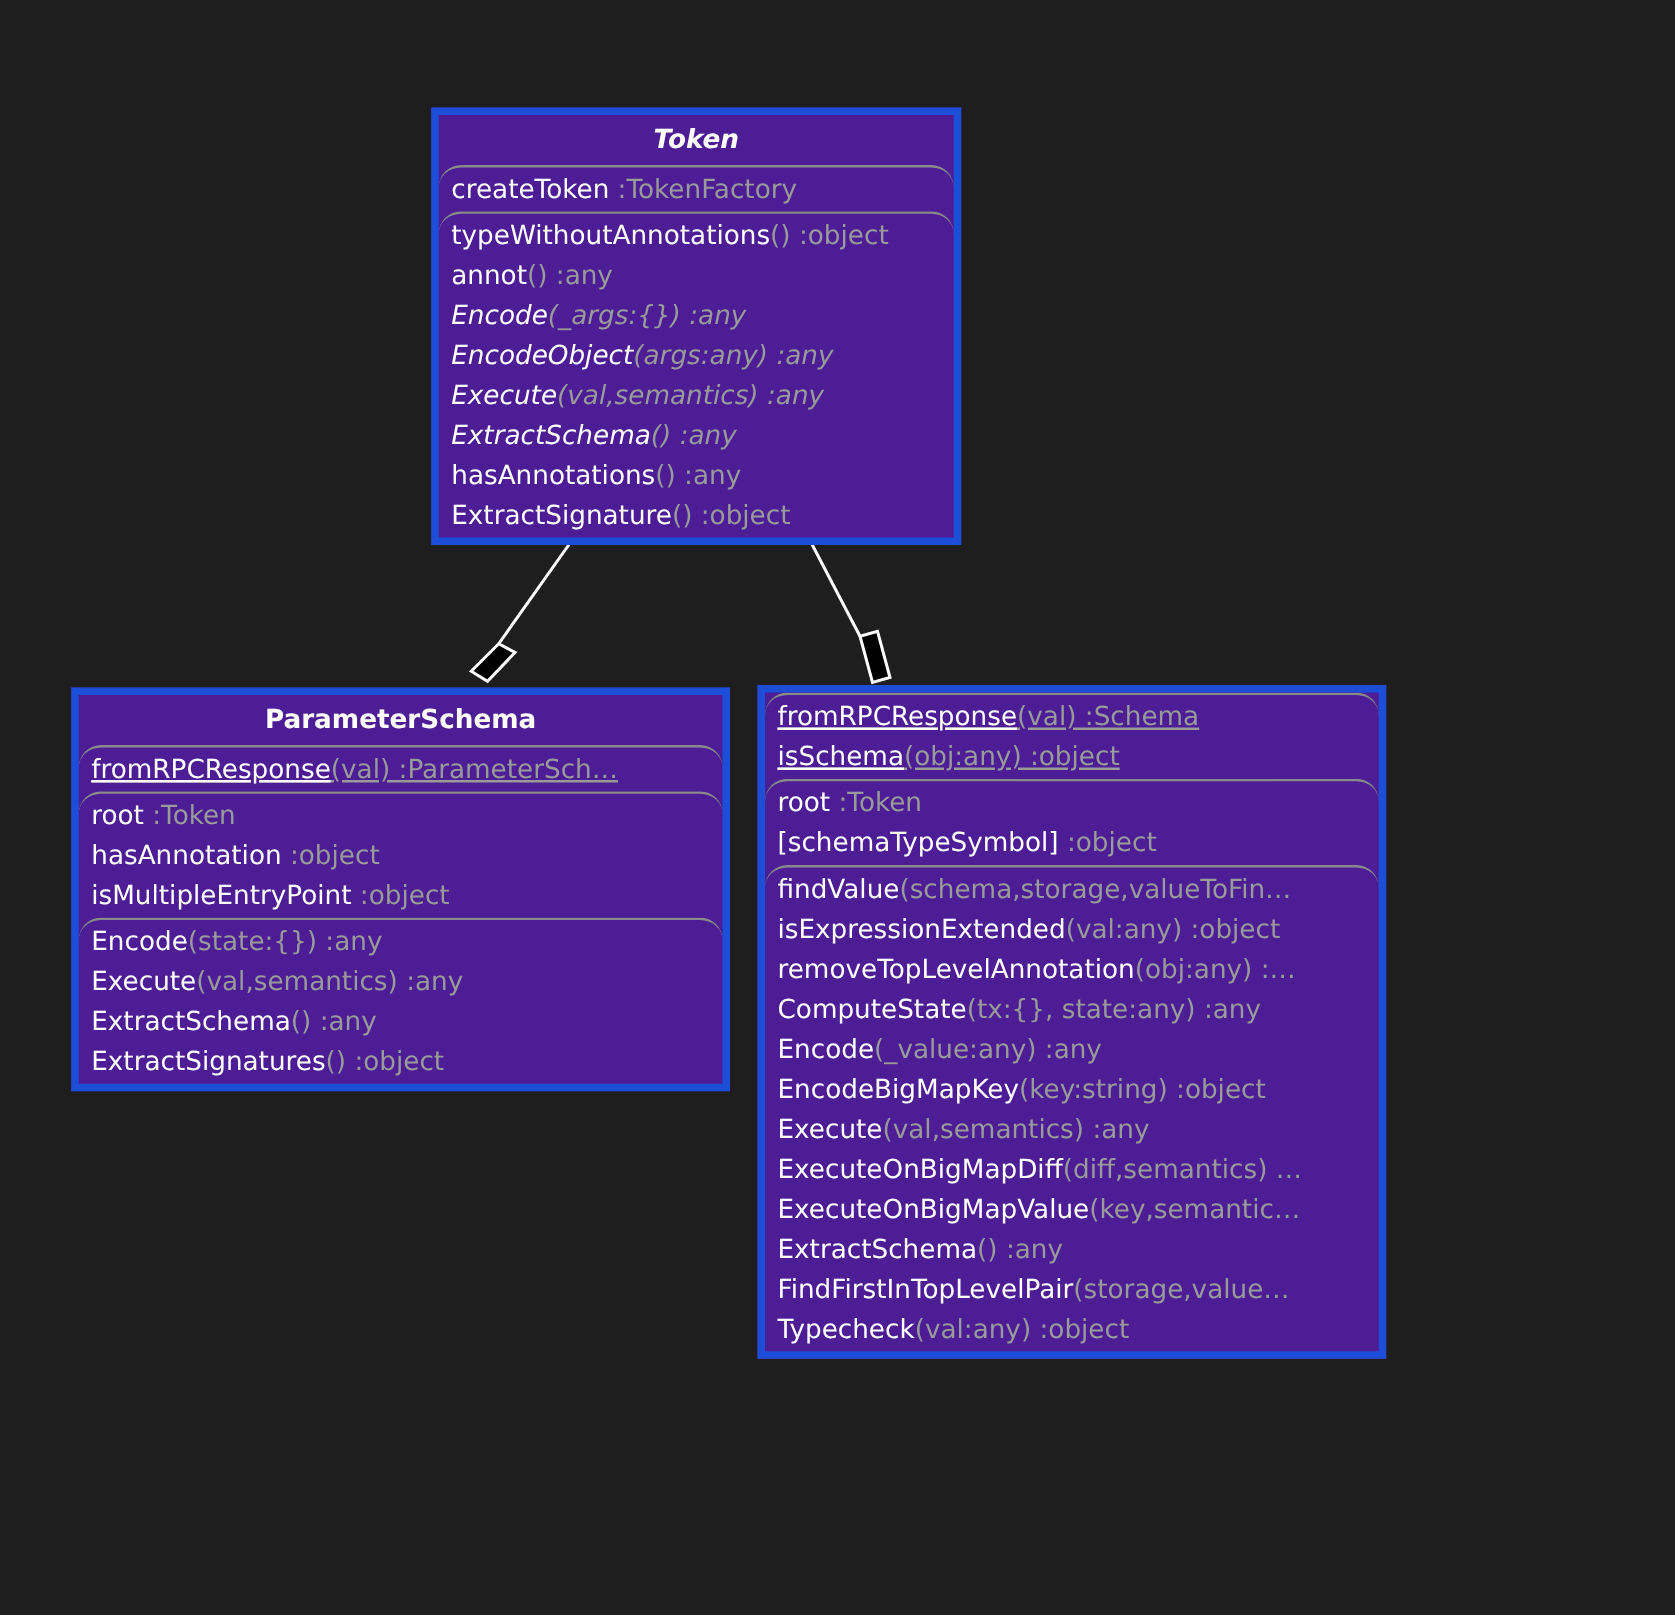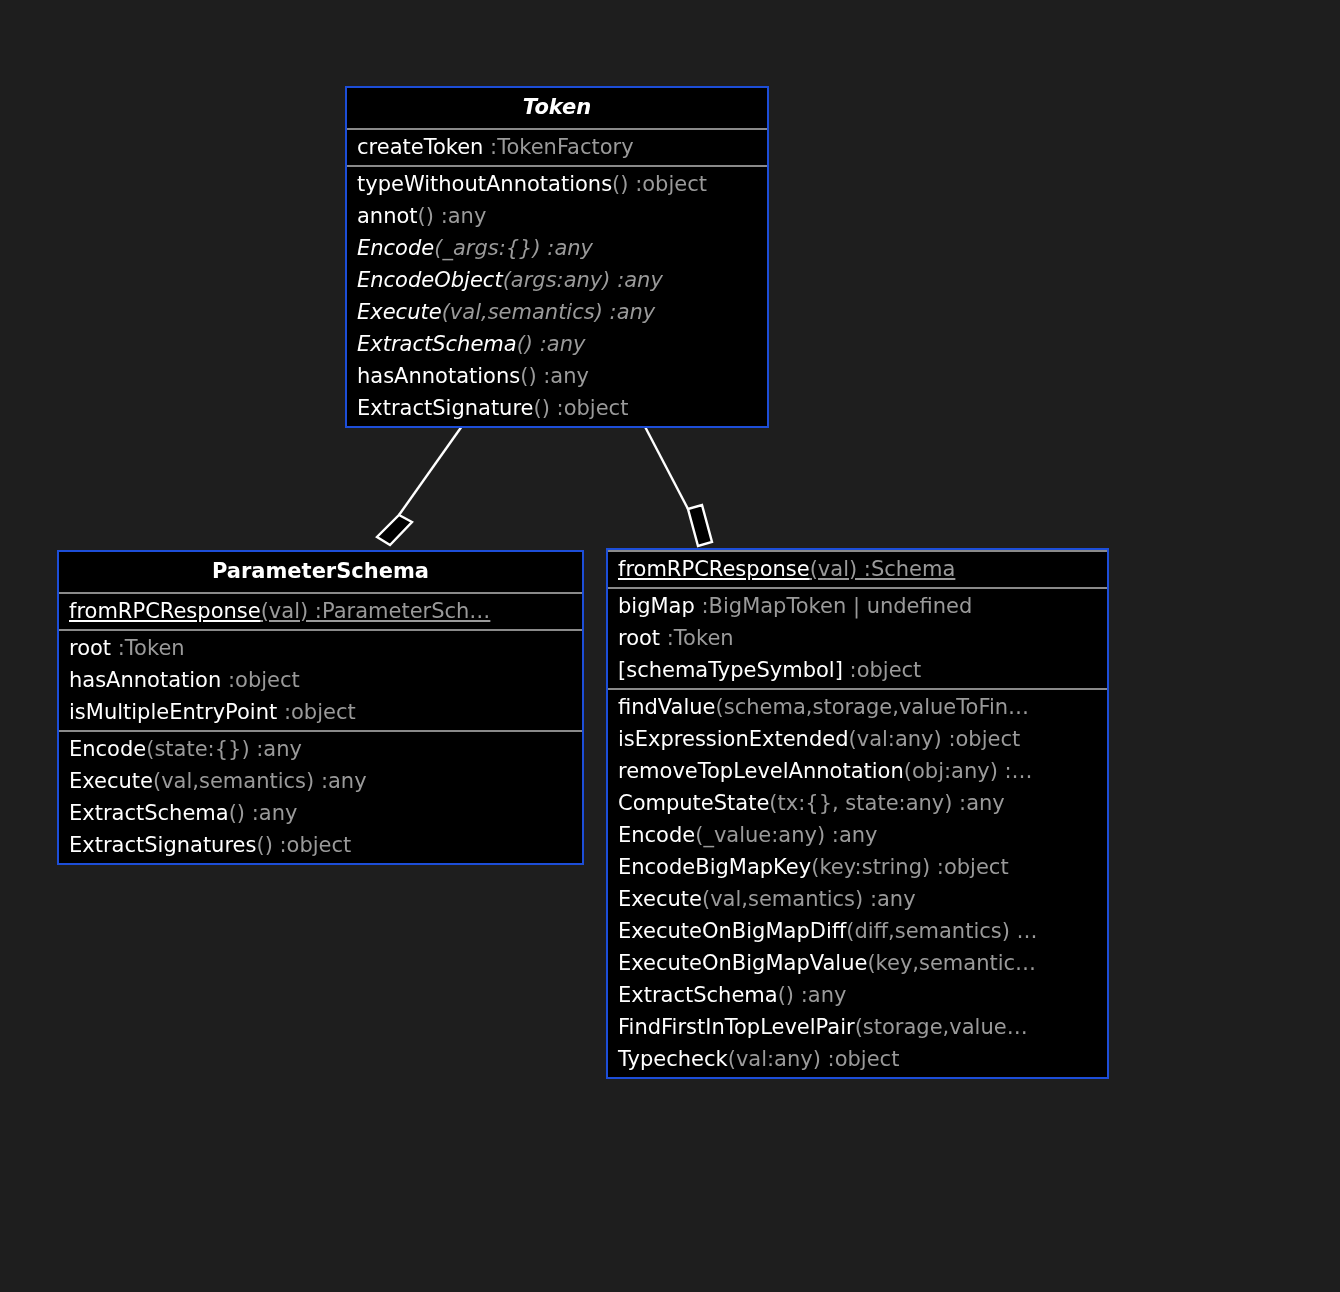--- a/index.html
+++ b/index.html
@@ -26,42 +26,43 @@
     left: 0;
     top: 0;
     width: 1340px;
     height: 1292px;
     pointer-events: none;
   }
 
   
   .uml-class {
     position: absolute;
-    background: #000000;
-    border: 2px solid #1d4ed8;
+    background: #4c1d95;
+    border: 6px solid #1d4ed8;
     box-sizing: border-box;
     color: #ffffff;
   }
 
   .class-title {
     text-align: center;
     font-size: 21px;
     font-weight: bold;
     line-height: 1;
     padding: 9px 8px 10px 8px;
     white-space: nowrap;
     overflow: hidden;
   }
   .class-title.abstract {
     font-style: italic;
   }
 
   .compartment {
     border-top: 2px solid #8a8a8a;
     padding: 1px 0 2px 0;
+    border-radius: 18px;
   }
 
   .member {
     font-size: 21px;
     line-height: 32px;
     height: 32px;
     padding: 0 6px 0 10px;
     white-space: nowrap;
     overflow: hidden;
     color: #9a9a9a;
@@ -185,25 +186,25 @@
         <span class="nm">ExtractSignatures</span><span>() :object</span>
       </div>
     </div>
   </div>
 
   <div class="uml-class" id="box-schema">
     <div class="compartment">
       <div class="member static">
         <span class="nm">fromRPCResponse</span><span>(val) :Schema</span>
       </div>
-    </div>
-    <div class="compartment">
-      <div class="member">
-        <span class="nm">bigMap</span><span> :BigMapToken | undefined</span>
-      </div>
+      <div class="member static">
+        <span class="nm">isSchema</span><span>(obj:any) :object</span>
+      </div>
+    </div>
+    <div class="compartment">
       <div class="member">
         <span class="nm">root</span><span> :Token</span>
       </div>
       <div class="member">
         <span class="nm">[schemaTypeSymbol]</span><span> :object</span>
       </div>
     </div>
     <div class="compartment">
       <div class="member">
         <span class="nm">findValue</span><span>(schema,storage,valueToFin…</span>

